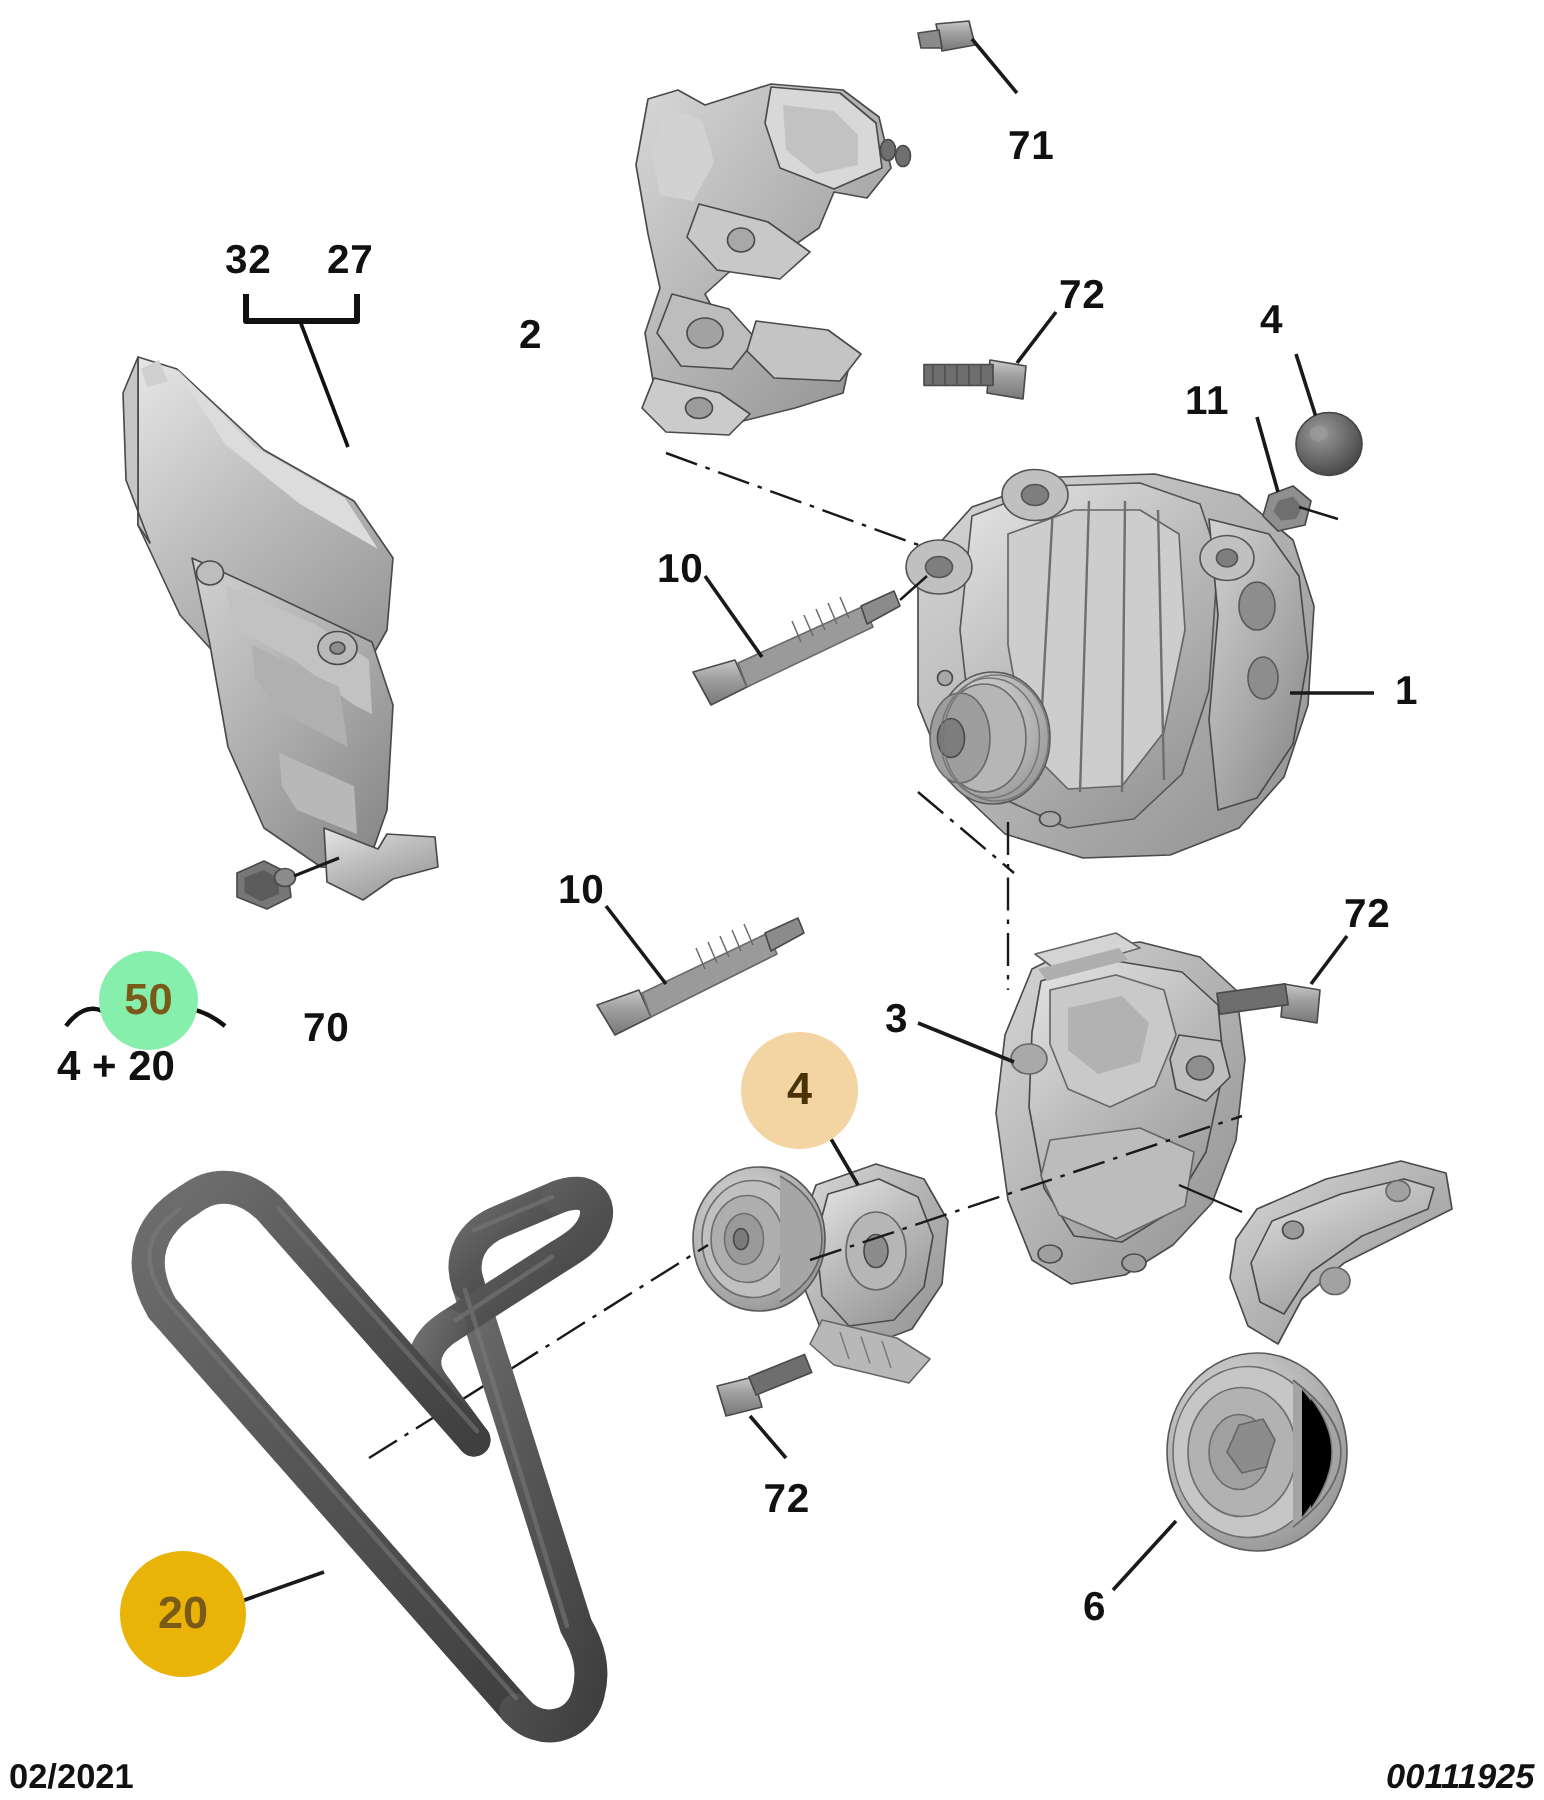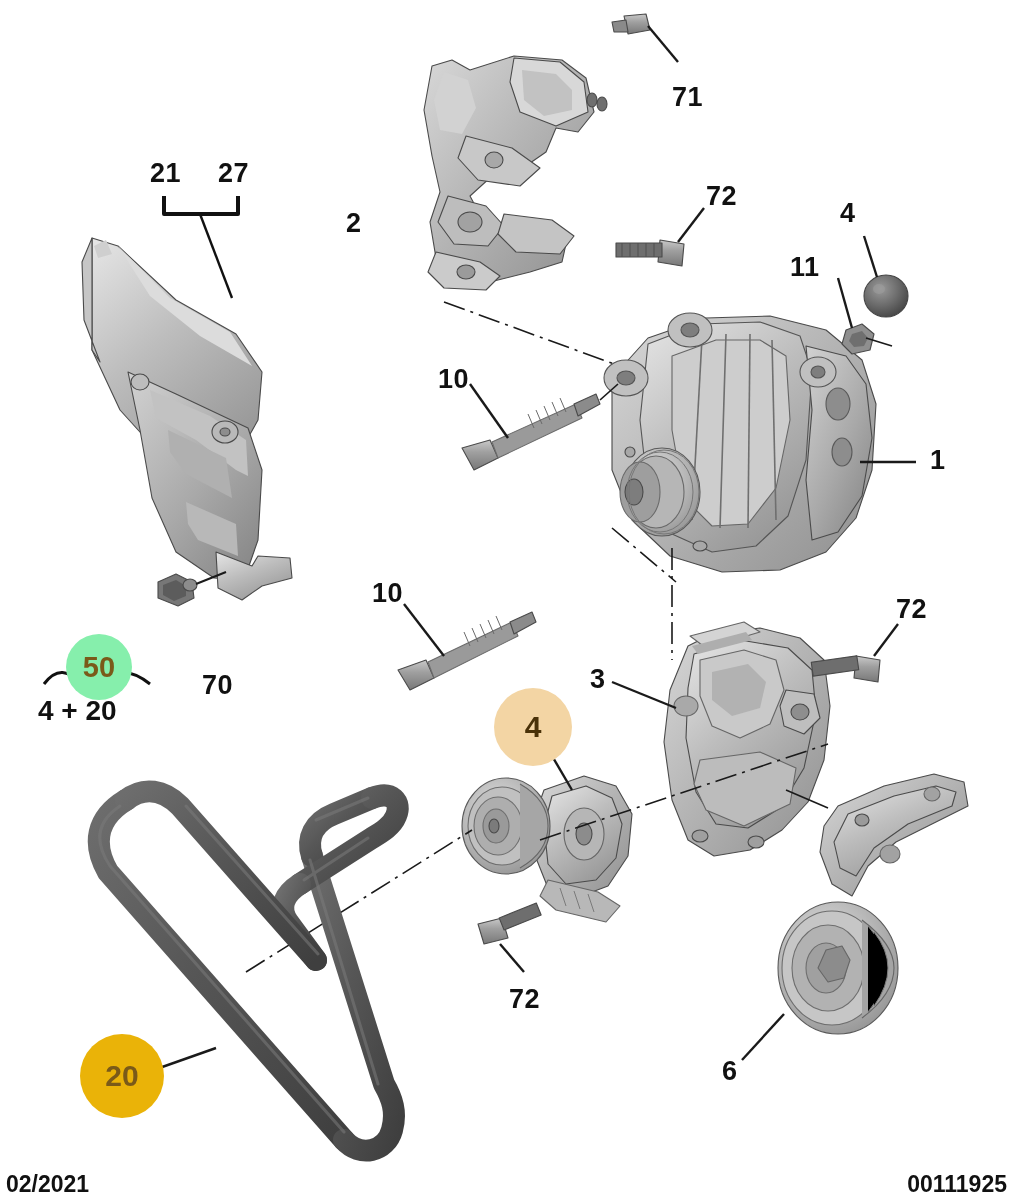--- a/index.html
+++ b/index.html
@@ -77,21 +77,21 @@
     position:absolute;
     bottom:2px;
     font-family:"Liberation Sans", sans-serif;
     font-weight:bold;
     font-size:23px;
     color:#111111;
     white-space:nowrap;
     user-select:none;
   }
   #footer-date{left:6px;}
-  #footer-ref{right:22px;}
+  #footer-ref{right:6px;font-style:italic;}
 </style>
 </head>
 <body>
 
 <div id="sheet">
 
   <svg id="art" viewBox="0 0 1029 1200">
     <defs>
       <linearGradient id="mg1" x1="0" y1="0" x2="1" y2="1">
         <stop offset="0%" stop-color="#d8d8d8"></stop>
@@ -440,21 +440,21 @@
       </g>
 
     </g>
   </svg>
 
   <div class="callout" style="left:672px;top:84px;text-align:right;">71</div>
   <div class="callout" style="left:346px;top:210px;">2</div>
   <div class="callout" style="left:706px;top:183px;">72</div>
   <div class="callout" style="left:840px;top:200px;">4</div>
   <div class="callout" style="left:790px;top:254px;">11</div>
-  <div class="callout" style="left:150px;top:160px;">21</div>
+  <div class="callout" style="left:150px;top:160px;">32</div>
   <div class="callout" style="left:218px;top:160px;">27</div>
   <div class="callout" style="left:438px;top:366px;">10</div>
   <div class="callout" style="left:930px;top:447px;">1</div>
   <div class="callout" style="left:372px;top:580px;">10</div>
   <div class="callout" style="left:202px;top:640px;margin-top:32px;">70</div>
   <div class="callout" style="left:896px;top:596px;">72</div>
   <div class="callout" style="left:590px;top:666px;">3</div>
   <div class="callout" style="left:509px;top:986px;">72</div>
   <div class="callout" style="left:722px;top:1058px;">6</div>
 

